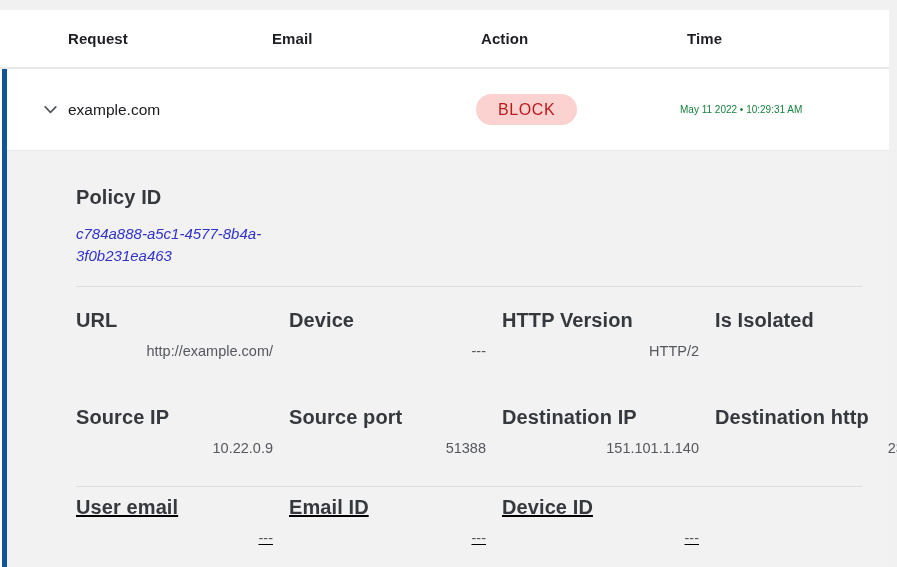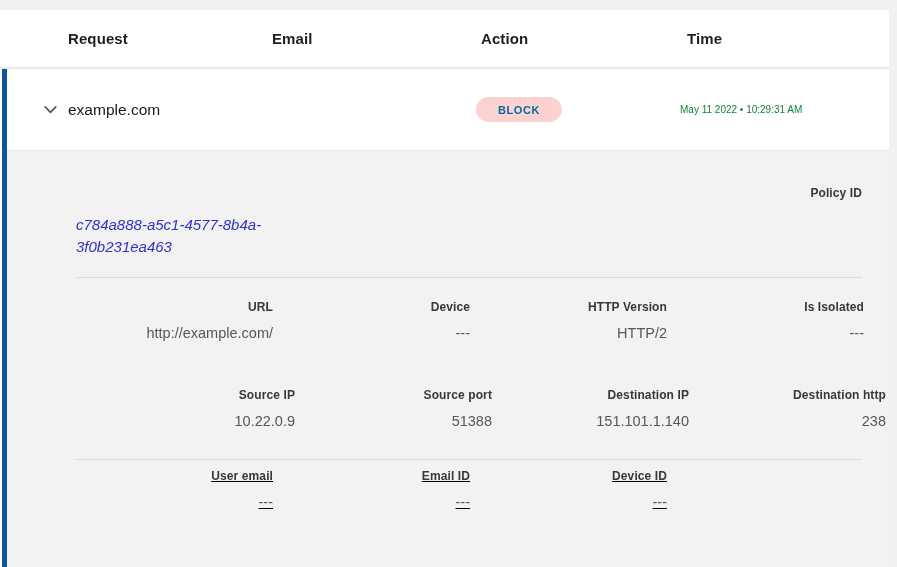--- a/index.html
+++ b/index.html
@@ -52,57 +52,58 @@
     display:flex;align-items:center;justify-content:center;
   }
   .request-text{font-size:15.5px;color:#17191c;}
   .email-text{font-size:15px;color:#17191c;}
   .badge{
     display:inline-block;
     margin-left:2px;
     padding:7px 22px 6px 22px;
     border-radius:999px;
     background:#fbd2cf;
-    color:#0369a1;
-    font-size:11px;font-weight:700;letter-spacing:0.6px;
+    color:#b91c1c;
+    font-size:16px;font-weight:400;letter-spacing:0.6px;
   }
   .time-text{
     font-size:10px;color:#15803d;line-height:23px;max-width:176px;
   }
   
   .detail-panel{
     flex:1 1 auto;
     background:#f2f2f3;
     border-top:1px solid #e7e7e7;
     padding:35px 27px 0 69px;        
     min-height:0;
   }
   .field-label{
-    font-size:12px;font-weight:700;color:#35383d;letter-spacing:0.1px;text-align:right;
+    font-size:20px;font-weight:700;color:#35383d;letter-spacing:0.1px;
   }
   .policy-link{
     display:block;
     margin-top:14px;
     max-width:205px;
     font-size:15px;line-height:21.5px;
     color:#3032c8;text-decoration:none;
     word-wrap:break-word;
     font-style:italic;
   }
   .divider{
     height:1px;background:#dcdcdc;border:none;margin:0;
   }
   .divider.after-policy{margin-top:20px;}
   .divider.after-network{margin-top:27px;}
   .field-grid{
     display:grid;
     grid-template-columns:197px 197px 197px 197px;
+    gap:16px;
   }
   .field-grid.row-http{margin-top:22px;}
-  .field-grid.row-network{margin-top:44px;margin-left:22px;}
+  .field-grid.row-network{margin-top:44px;}
   .field-grid.row-user{margin-top:9px;text-decoration:underline;}
   .field .field-value{
     margin-top:9px;
     font-size:14.5px;color:#54575c;line-height:21px;text-align:right;
   }
   
   .right-strip{
     position:absolute;top:0;right:0;width:8px;height:567px;
     background:#eeeeef;border-left:1px solid #e3e3e4;
   }

